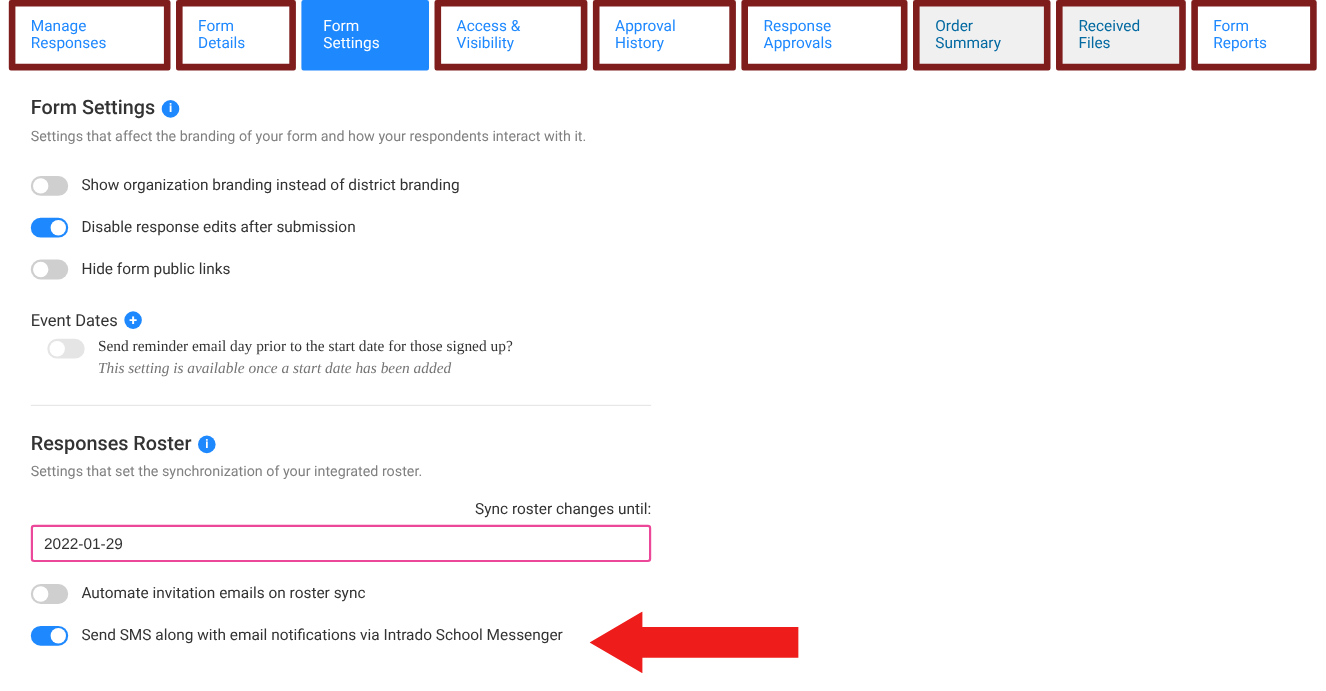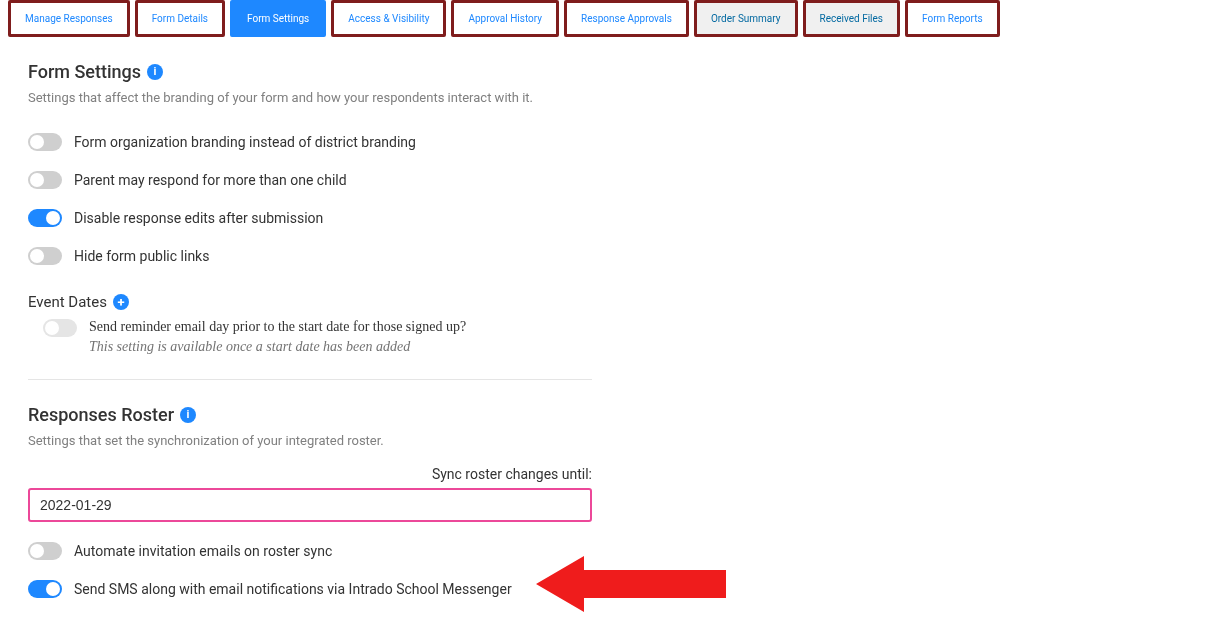--- a/index.html
+++ b/index.html
@@ -16,24 +16,24 @@
       width: 1205px;
     }
     .tabs {
       display: flex;
       gap: 5px;
       padding: 0 8px;
       margin-bottom: 20px;
     }
     .tab {
       padding: 10px 14px;
-      border: 3px solid #7f1d1d;
+      border: 6px solid #7f1d1d;
       background: #fff;
       color: #1e88ff;
-      font-size: 10px;
+      font-size: 14px;
       cursor: pointer;
       border-radius: 2px;
     }
     .tab.active {
       background: #1e88ff;
       color: #fff;
       border-color: #1e88ff;
     }
     .tab.muted {
       color: #0369a1;
@@ -203,27 +203,21 @@
       <span>Form Settings</span>
       <span class="info-icon">i</span>
     </div>
   </div>
   <div class="section-subtitle">Settings that affect the branding of your form and how your respondents interact with it.</div>
 
   <div class="toggle-row">
     <div class="toggle off">
         <div class="toggle-knob"></div>
       </div>
-    <div class="toggle-label">Form organization branding instead of district branding</div>
-  </div>
-  <div class="toggle-row">
-    <div class="toggle off">
-        <div class="toggle-knob"></div>
-      </div>
-    <div class="toggle-label">Parent may respond for more than one child</div>
+    <div class="toggle-label">Show organization branding instead of district branding</div>
   </div>
   <div class="toggle-row">
     <div class="toggle on">
         <div class="toggle-knob"></div>
       </div>
     <div class="toggle-label">Disable response edits after submission</div>
   </div>
   <div class="toggle-row">
     <div class="toggle off">
         <div class="toggle-knob"></div>

